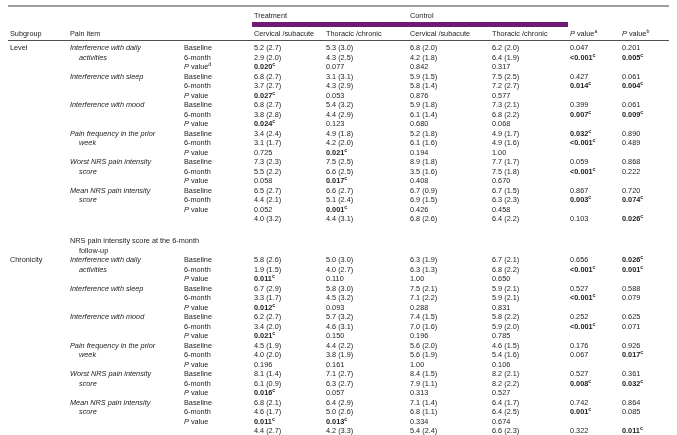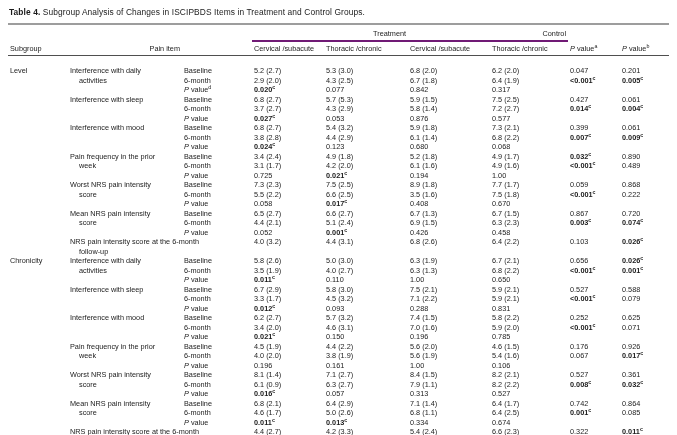--- a/index.html
+++ b/index.html
@@ -10,39 +10,36 @@
   }
   .page { padding:5px 8px 0 8px; }
   .title { font-size:8.4px; line-height:11px; margin:2px 0 5px 1px; letter-spacing:.1px; }
   .title .tlabel { font-weight:bold; }
   .rule-heavy { height:2px; background:#9d9d9d; margin:0; }
   table { border-collapse:collapse; table-layout:fixed; width:661px; margin-top:1px; }
   td { font-size:7.3px; line-height:9.5px; padding:0 2px; vertical-align:top;
        text-align:left; overflow:hidden; white-space:nowrap; }
   thead td { vertical-align:bottom; white-space:nowrap; }
   tr.grp td { padding-top:3px; padding-bottom:1px; }
-  tr.grp td.grpcell { text-align:right; border-bottom:2px solid #701a75; }
+  tr.grp td.grpcell { text-align:left; border-bottom:5px solid #701a75; }
   tr.colhdr td { border-bottom:1.2px solid #4f4f4f; padding-top:2px; padding-bottom:2px; }
-  tr.colhdr td.c2 { text-align:right; }
+  tr.colhdr td.c2 { text-align:left; }
   tbody td { height:9.5px; }
-  tbody tr.first-body td { padding-top:10px; }
+  tbody tr.first-body td { padding-top:2px; }
   td.pain, td.pain2 { white-space:normal; }
-  .pain-inner { max-width:86px; padding-left:9px; text-indent:-9px; }
-  .pain2-inner { max-width:126px; padding-left:9px; text-indent:-9px; }
+  .pain-inner { max-width:86px; padding-left:9px; text-indent:-9px;font-style:italic; }
+  .pain2-inner { max-width:126px; padding-left:9px; text-indent:-9px;margin-top:22px; }
   td.b, .b { font-weight:bold; }
   sup { font-size:5.3px; vertical-align:super; line-height:0; }
   i { font-style:italic; }
 </style>
 </head>
 <body>
 
 <div class="page">
-  <div class="title">
-    <span class="tlabel">Table 4.</span><span> Subgroup Analysis of Changes in ISCIPBDS Items in Treatment and Control Groups.</span>
-  </div>
 
   <div class="rule-heavy"></div>
 
   <table>
     <colgroup>
       <col style="width:60px">
         <col style="width:114px">
         <col style="width:70px">
       <col style="width:72px">
         <col style="width:84px">
@@ -81,41 +78,41 @@
           <td>5.3 (3.0)</td>
           <td>6.8 (2.0)</td>
           <td>6.2 (2.0)</td>
           <td>0.047</td>
           <td>0.201</td>
         </tr>
         <tr>
           <td>6-month</td>
           <td>2.9 (2.0)</td>
           <td>4.3 (2.5)</td>
-          <td>6.7 (1.8)</td>
+          <td>4.2 (1.8)</td>
           <td>6.4 (1.9)</td>
           <td class="b">&lt;0.001<sup>c</sup></td>
           <td class="b">0.005<sup>c</sup></td>
         </tr>
         <tr>
           <td><i>P</i> value<sup>d</sup></td>
           <td class="b">0.020<sup>c</sup></td>
           <td>0.077</td>
           <td>0.842</td>
           <td>0.317</td>
           <td></td>
           <td></td>
         </tr>
         <tr>
           <td class="pain" rowspan="3">
             <div class="pain-inner">Interference with sleep</div>
           </td>
           <td>Baseline</td>
           <td>6.8 (2.7)</td>
-          <td>5.7 (5.3)</td>
+          <td>3.1 (3.1)</td>
           <td>5.9 (1.5)</td>
           <td>7.5 (2.5)</td>
           <td>0.427</td>
           <td>0.061</td>
         </tr>
         <tr>
           <td>6-month</td>
           <td>3.7 (2.7)</td>
           <td>4.3 (2.9)</td>
           <td>5.8 (1.4)</td>
@@ -222,21 +219,21 @@
           <td></td>
           <td></td>
         </tr>
         <tr>
           <td class="pain" rowspan="3">
             <div class="pain-inner">Mean NRS pain intensity score</div>
           </td>
           <td>Baseline</td>
           <td>6.5 (2.7)</td>
           <td>6.6 (2.7)</td>
-          <td>6.7 (1.3)</td>
+          <td>6.7 (0.9)</td>
           <td>6.7 (1.5)</td>
           <td>0.867</td>
           <td>0.720</td>
         </tr>
         <tr>
           <td>6-month</td>
           <td>4.4 (2.1)</td>
           <td>5.1 (2.4)</td>
           <td>6.9 (1.5)</td>
           <td>6.3 (2.3)</td>
@@ -271,21 +268,21 @@
           <td>Baseline</td>
           <td>5.8 (2.6)</td>
           <td>5.0 (3.0)</td>
           <td>6.3 (1.9)</td>
           <td>6.7 (2.1)</td>
           <td>0.656</td>
           <td class="b">0.026<sup>c</sup></td>
         </tr>
         <tr>
           <td>6-month</td>
-          <td>3.5 (1.9)</td>
+          <td>1.9 (1.5)</td>
           <td>4.0 (2.7)</td>
           <td>6.3 (1.3)</td>
           <td>6.8 (2.2)</td>
           <td class="b">&lt;0.001<sup>c</sup></td>
           <td class="b">0.001<sup>c</sup></td>
         </tr>
         <tr>
           <td><i>P</i> value</td>
           <td class="b">0.011<sup>c</sup></td>
           <td>0.110</td>

